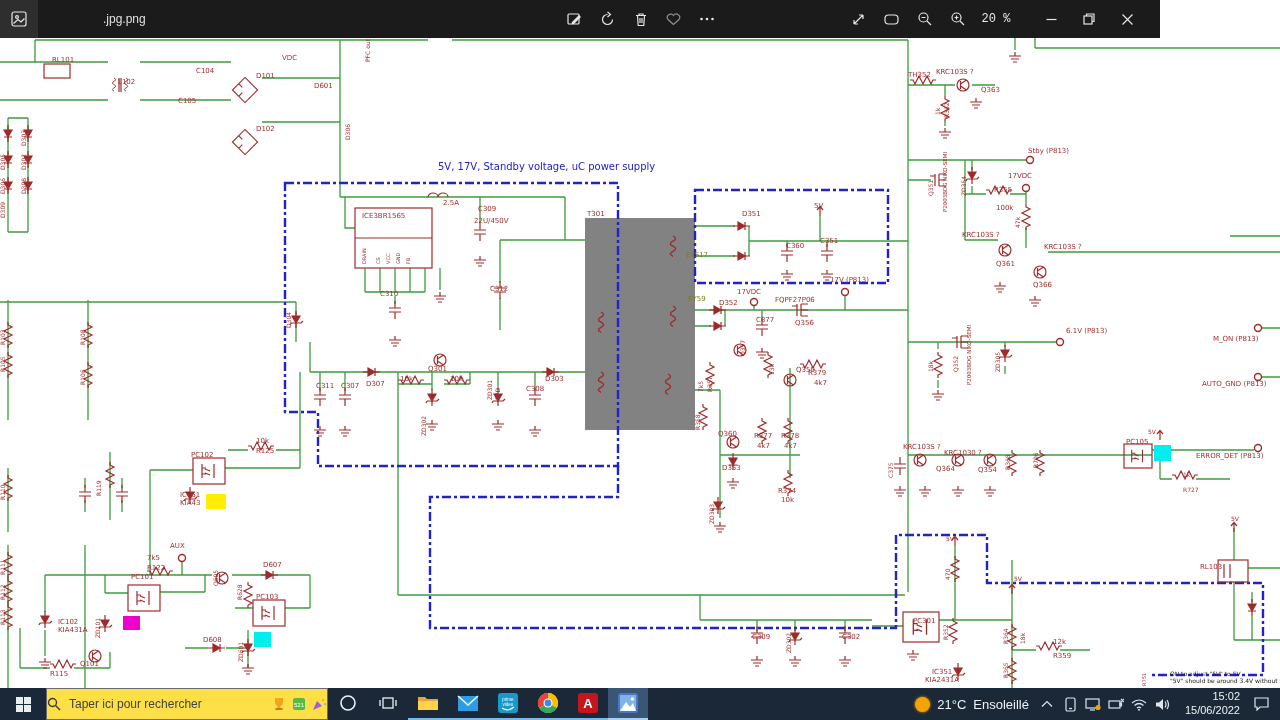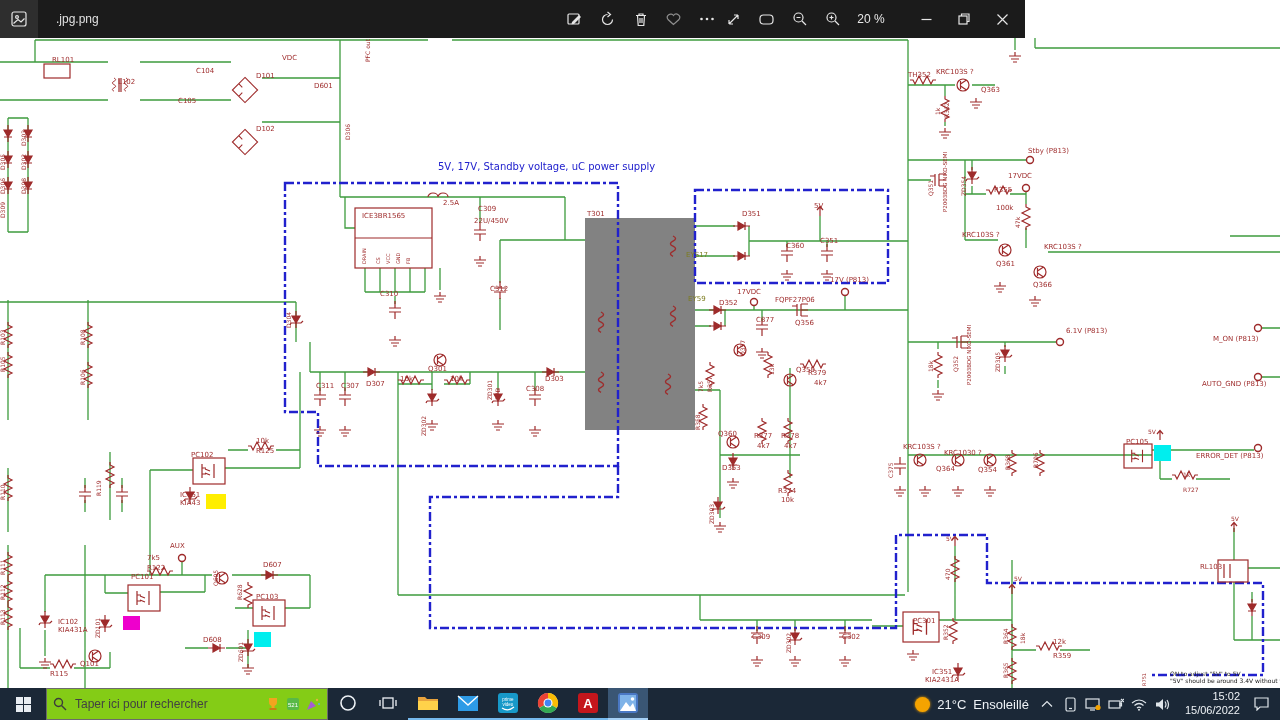--- a/index.html
+++ b/index.html
@@ -1,38 +1,38 @@
 <!DOCTYPE html>
 <html><head>
 <meta charset="utf-8">
 <style>
   * { box-sizing: border-box; margin: 0; padding: 0; }
   html,body { width:1280px; height:720px; overflow:hidden; background:#fff;
     font-family:"Liberation Sans", sans-serif; }
   
-  .titlebar { position:absolute; top:0; left:0; width:1025px; height:38px;
-    background:#1b1b1b; display:flex; align-items:center; z-index:30; }
+  .titlebar { position:absolute; top:0; left:0; width:1160px; height:38px;
+    background:#1b1b1b; display:flex; align-items:center; z-index:30;gap:47px; }
   .appbtn { width:38px; height:38px; background:#2e2e2e; display:flex;
     align-items:center; justify-content:center; flex:0 0 auto; }
   .fname { color:#e0e0e0; font-size:12px; margin-left:18px; }
   .tb-center { position:absolute; left:558px; top:0; height:38px; display:flex; }
-  .tb-right  { position:absolute; right:4px;  top:0; height:38px; display:flex; align-items:center; }
+  .tb-right  { position:absolute; right:14px;  top:0; height:38px; display:flex; align-items:center;font-family:Liberation Mono, monospace; }
   .tbtn { width:33px; height:38px; display:flex; align-items:center; justify-content:center; }
   .winbtn { width:38px; height:38px; display:flex; align-items:center; justify-content:center; }
   .zoomlbl { color:#e8e8e8; font-size:12px; width:44px; text-align:center; margin-right:14px; }
   .ic { stroke:#e6e6e6; fill:none; stroke-width:1.2; }
   
   .canvas { position:absolute; top:38px; left:0; width:1280px; height:650px; background:#ffffff; }
   #labels text { font-family:"DejaVu Sans", sans-serif; }
   
   .taskbar { position:absolute; bottom:0; left:0; width:1280px; height:32px;
     background:#1b2837; display:flex; align-items:center; z-index:30; }
   .startbtn { width:46px; height:32px; display:flex; align-items:center; justify-content:center; }
-  .searchbox { width:282px; height:32px; background:#84cc16; border:1px solid #6b6b6b;
-    display:flex; align-items:center; padding:0 6px; }
+  .searchbox { width:282px; height:32px; background:#fde047; border:1px solid #6b6b6b;
+    display:flex; align-items:center; padding:0 0; }
   .searchbox .ph { color:#424242; font-size:12px; margin-left:8px; flex:1 1 auto; white-space:nowrap; }
   .tkapp { width:40px; height:32px; display:flex; align-items:center; justify-content:center;
     border-bottom:2px solid transparent; }
   .tkapp.run { border-bottom-color:#76b9ed; }
   .tkapp.active { background:#3a5674; border-bottom-color:#a6d0f5; }
   .trayarea { margin-left:auto; display:flex; align-items:center; height:16px;justify-content:space-between; }
   .weather { display:flex; align-items:center; color:#eef2f6; font-size:13px; gap:7px; margin-right:10px; }
   .sun { width:15px; height:15px; border-radius:50%; background:#f5a300; box-shadow:0 0 3px #f5a300; }
   .tray { display:flex; align-items:center; gap:6px; margin-right:8px; }
   .tricon { width:17px; height:17px; display:flex; align-items:center; justify-content:center; }

